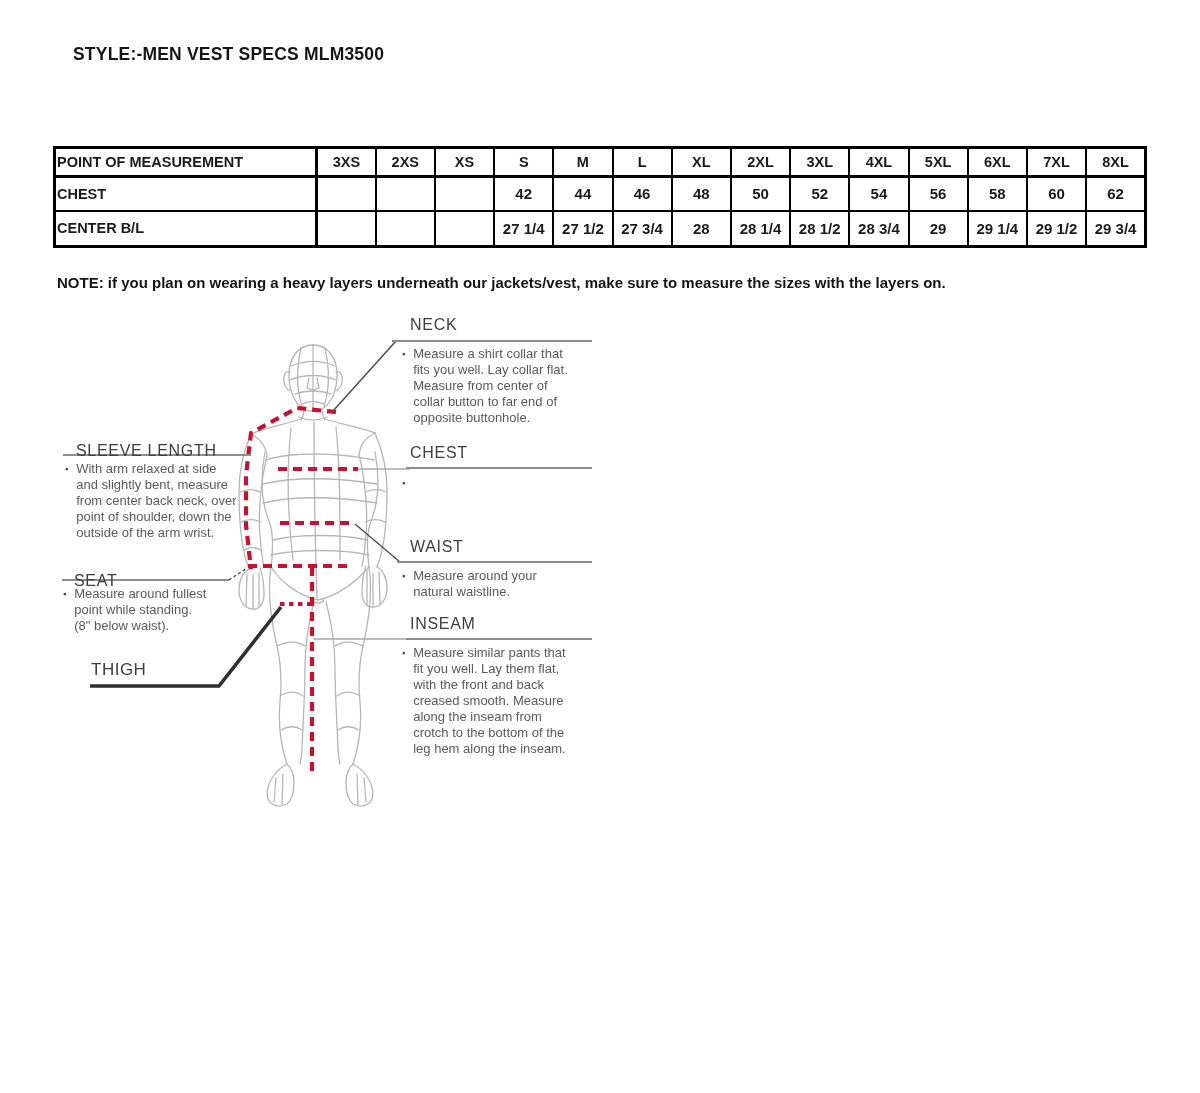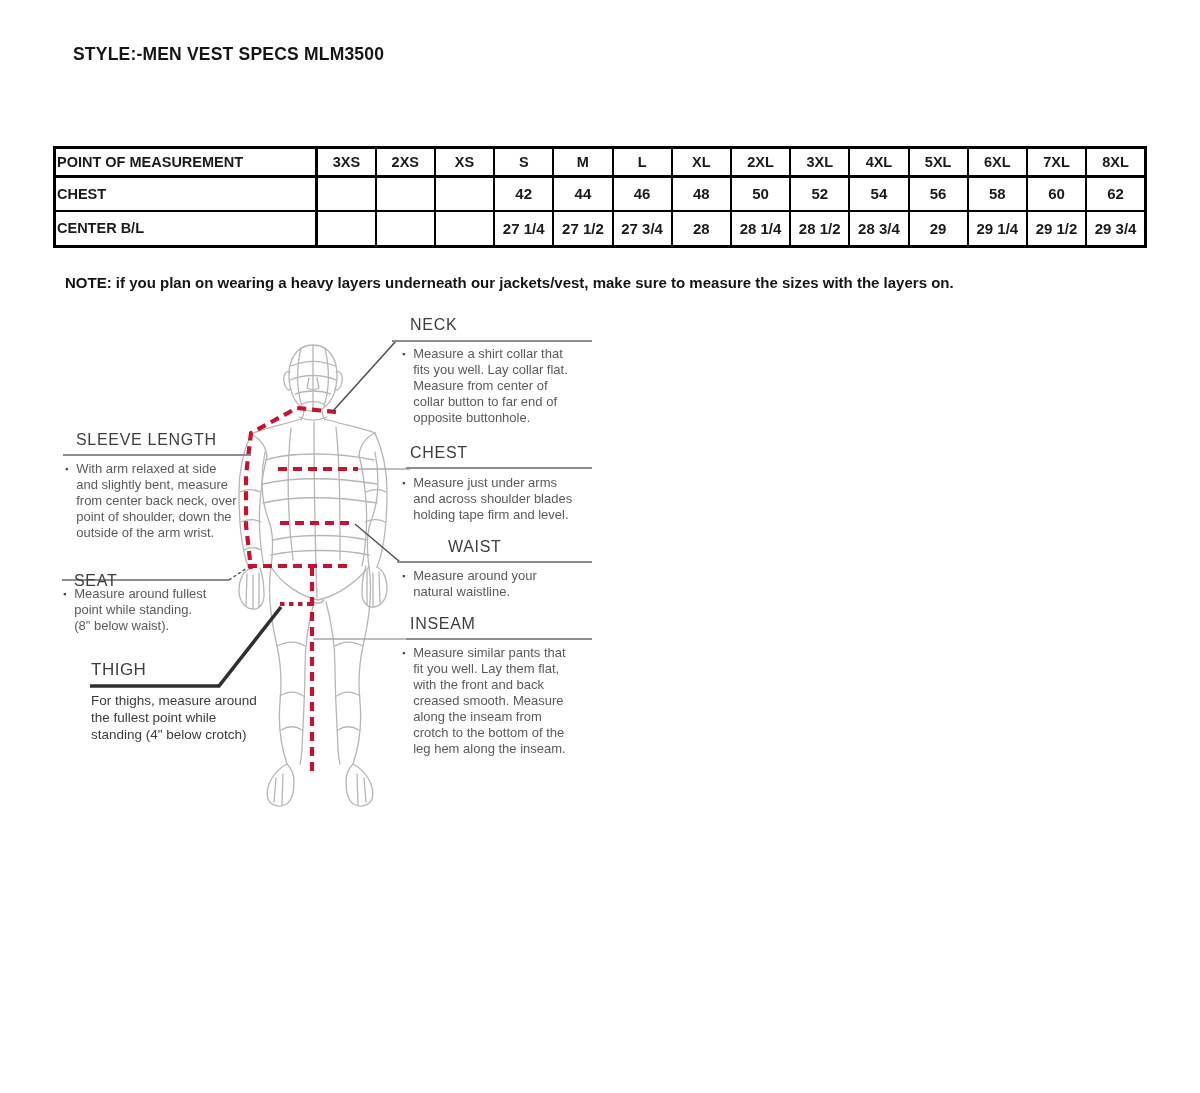--- a/index.html
+++ b/index.html
@@ -25,40 +25,40 @@
   .spec-table thead th { height:29px; font-weight:bold; border-bottom:3px solid #000; }
   .spec-table tbody tr:nth-child(1) td { height:34px; }
   .spec-table tbody tr:nth-child(2) td { height:36px; }
   .spec-table .lbl {
     text-align:left; padding-left:1px; font-weight:bold; border-right:3px solid #000;
   }
   .spec-table td.val { font-weight:600; font-size:15px; }
   
   .note-text {
     position:absolute; left:57px; top:274px;
-    font-size:15px; font-weight:bold; color:#151515;margin-left:8px;
+    font-size:15px; font-weight:bold; color:#151515;
   }
   
   .diagram { position:absolute; left:0; top:0; width:1076px; height:1093px;border-radius:12px; }
   .fig-svg { position:absolute; left:0; top:300px; width:620px; height:520px; }
   .sec-title {
     position:absolute; font-size:16px; color:#3e3e3e; letter-spacing:0.7px;
     font-weight:400; font-family:"Liberation Sans", sans-serif;
   }
   .sec-body {
     position:absolute; display:flex; gap:8px; align-items:flex-start;
     font-size:13px; line-height:16px; color:#5a5a5a;
   }
   .sec-body .bullet { font-size:9px; line-height:1; margin-top:4px; color:#3f3f3f; }
   .sec-body .txt { white-space:pre-line; }
   .t-neck-title   { left:410px; top:316px; }
   .t-chest-title  { left:410px; top:444px; }
-  .t-waist-title  { left:410px; top:538px;margin-left:38px; }
+  .t-waist-title  { left:410px; top:538px; }
   .t-inseam-title { left:410px; top:615px; }
-  .t-sleeve-title { left:76px;  top:431px; }
+  .t-sleeve-title { left:76px;  top:442px; }
   .t-seat-title   { left:74px;  top:572px; }
   .t-thigh-title  { left:91px;  top:660px; font-size:17px; letter-spacing:0.5px; }
   .b-neck   { left:402px; top:346px; width:180px; }
   .b-chest  { left:402px; top:475px; width:185px; }
   .b-waist  { left:402px; top:568px; width:180px; }
   .b-inseam { left:402px; top:645px; width:185px; }
   .b-sleeve { left:65px;  top:461px; width:190px; }
   .b-seat   { left:63px;  top:586px; width:175px; }
   .b-thigh  {
     left:91px; top:692px; width:190px; position:absolute;
@@ -240,23 +240,20 @@
       <span class="txt">Measure a shirt collar that
 fits you well. Lay collar flat.
 Measure from center of
 collar button to far end of
 opposite buttonhole.</span>
     </div>
 
     <div class="sec-title t-chest-title">CHEST</div>
     <div class="sec-body b-chest">
       <span class="bullet">▪</span>
-      <span class="txt">Measure just under arms
-and across shoulder blades
-holding tape firm and level.</span>
     </div>
 
     <div class="sec-title t-waist-title">WAIST</div>
     <div class="sec-body b-waist">
       <span class="bullet">▪</span>
       <span class="txt">Measure around your
 natural waistline.</span>
     </div>
 
     <div class="sec-title t-inseam-title">INSEAM</div>
@@ -283,18 +280,15 @@
 
     <div class="sec-title t-seat-title">SEAT</div>
     <div class="sec-body b-seat">
       <span class="bullet">▪</span>
       <span class="txt">Measure around fullest
 point while standing.
 (8" below waist).</span>
     </div>
 
     <div class="sec-title t-thigh-title">THIGH</div>
-    <div class="b-thigh">For thighs, measure around
-the fullest point while
-standing (4" below crotch)</div>
 
   </div>
 </div>
 
 </body></html>

